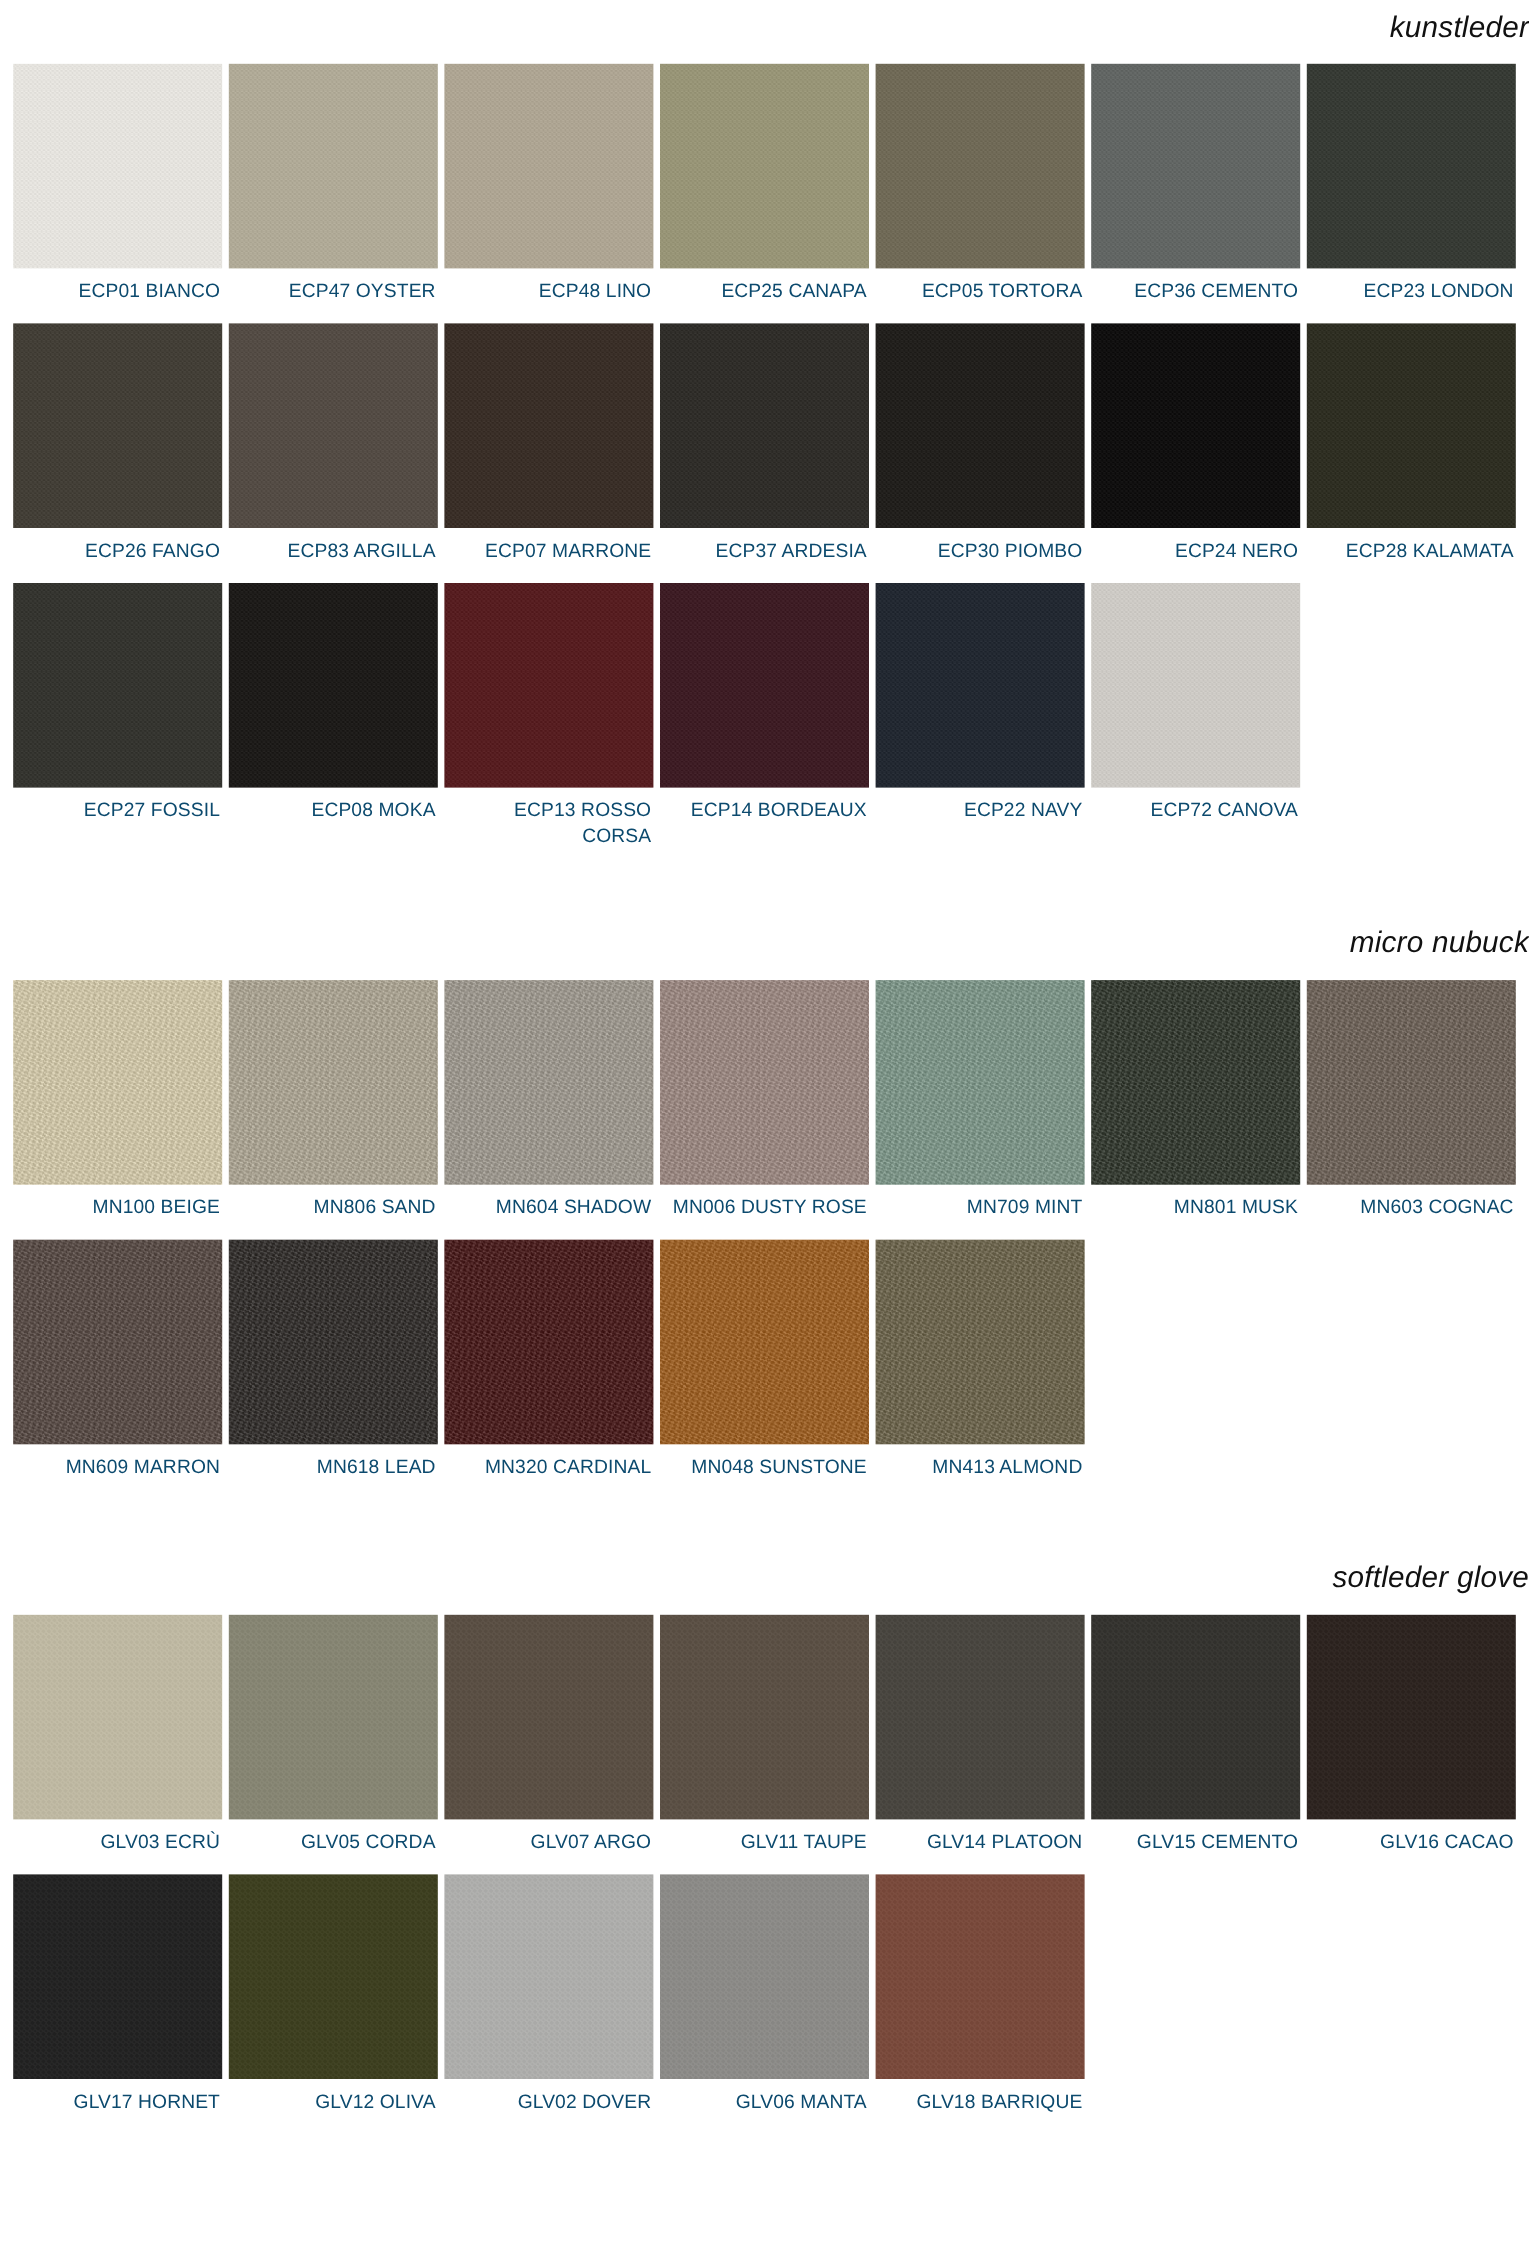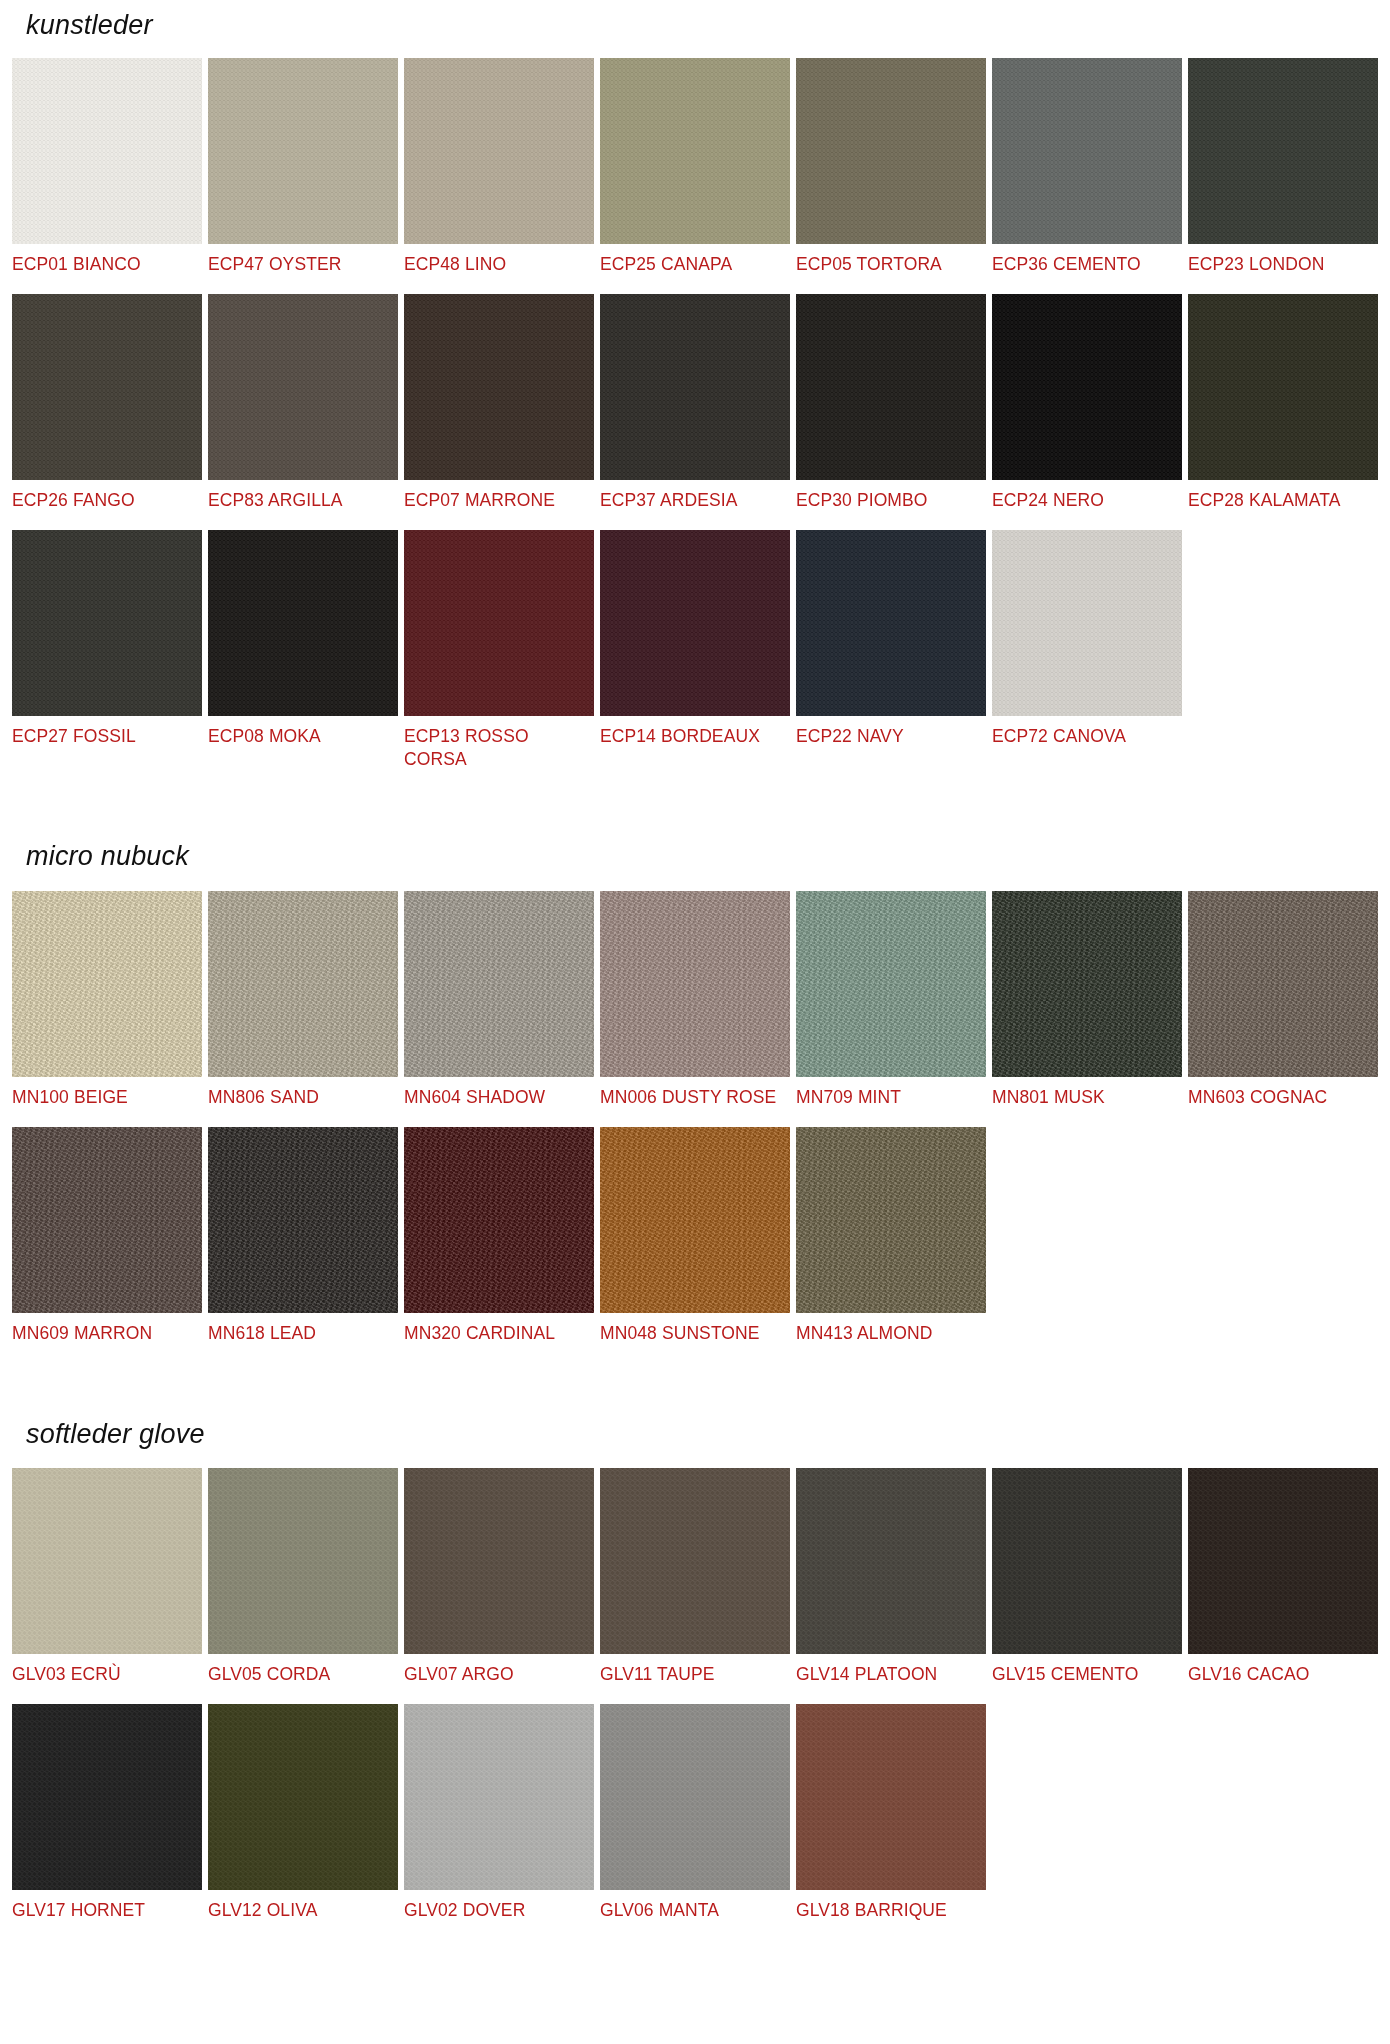--- a/index.html
+++ b/index.html
@@ -13,20 +13,21 @@
     min-height: 2044px;
     font-family: "Liberation Sans", sans-serif;
     color: #1a1a1a;
     -webkit-font-smoothing: antialiased;
   }
 
   .page {
     width: 1390px;
     padding: 0 0 20px 0;
     position: relative;
+    text-align: right;
   }
 
   .section {
     width: 100%;
   }
 
   .section-header {
     font-family: "Liberation Sans", sans-serif;
     font-style: italic;
     font-weight: 400;
@@ -93,21 +94,21 @@
       repeating-linear-gradient(-32deg, rgba(255,255,255,0.04) 0 1px, rgba(0,0,0,0.04) 1px 3px);
     background-size: 5px 5px, 5px 5px;
     opacity: 0.7;
   }
 
   .swatch-label {
     font-family: "Liberation Sans", sans-serif;
     font-size: 17.5px;
     font-weight: 400;
     line-height: 1.32;
-    color: #b91c1c;
+    color: #0c4a6e;
     padding-top: 9px;
     letter-spacing: 0.1px;
     word-break: normal;
     max-width: 188px;
     min-height: 46px;
   }
 
   .spacer-kunstleder-bottom { height: 8px; }
 </style>
 </head>

